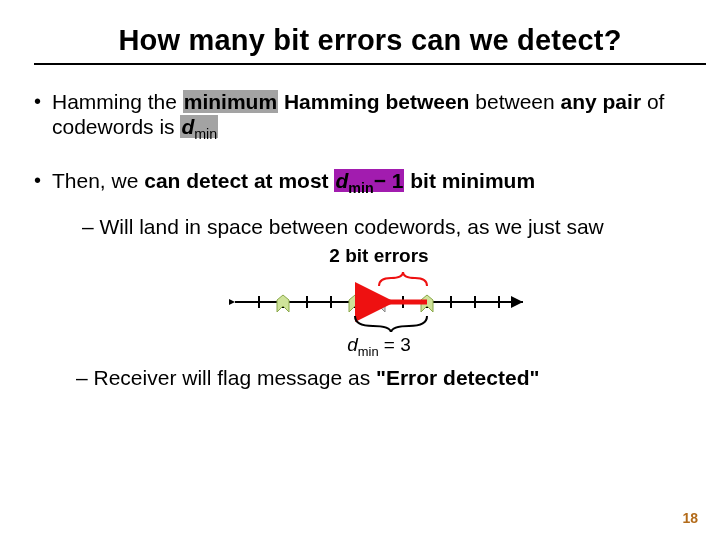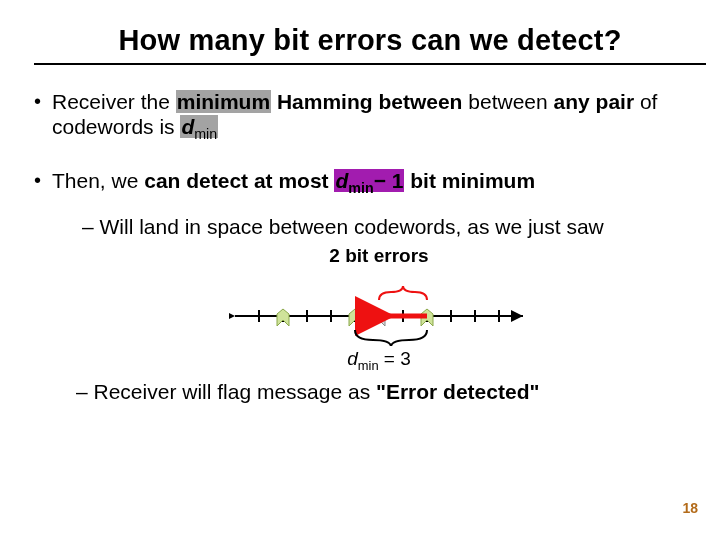--- a/index.html
+++ b/index.html
@@ -10,40 +10,40 @@
   .bullet{display:flex;margin-bottom:24px}
   .bullet .dot{width:18px;flex:0 0 18px;font-size:20px;line-height:1.25}
   .bullet .txt{flex:1}
   .sub{margin-left:30px;margin-top:17px}
   .sub2{margin-left:24px;margin-top:2px}
   .hl{background:#a3a3a3;padding:0 1px}
   .hl2{background:#a21caf;padding:0 1px}
   b{font-weight:800}
   sub{font-size:.68em}
   .fig{margin:6px 0 6px 0;text-align:center}
-  .fig-label-top{font-weight:700;font-size:19px;margin-bottom:14px}
+  .fig-label-top{font-weight:700;font-size:19px;margin-bottom:0}
   .fig svg{display:block;margin:0 auto}
   .fig-label-bot{font-weight:400;font-size:19px;margin-top:2px}
-  .pageno{position:absolute;bottom:24px;right:22px;color:#b36b1a;font-size:14px;font-weight:700}
+  .pageno{position:absolute;bottom:14px;right:22px;color:#b36b1a;font-size:14px;font-weight:700}
   .quote{font-weight:800}
 </style>
 </head>
 <body>
 
 <div class="slide">
 
   <h1 class="title">How many bit errors can we detect?</h1>
   <hr class="rule">
 
   <div class="body">
 
     <div class="bullet">
       <div class="dot">•</div>
       <div class="txt">
-        <span>Receiver the </span><b><span class="hl">minimum</span><span> Hamming between</span></b><span> between </span><b>any pair</b><span> of codewords is </span><span class="hl"><b><i>d</i></b><sub>min</sub></span>
+        <span>Hamming the </span><b><span class="hl">minimum</span><span> Hamming between</span></b><span> between </span><b>any pair</b><span> of codewords is </span><span class="hl"><b><i>d</i></b><sub>min</sub></span>
       </div>
     </div>
 
     <div class="bullet" style="margin-bottom:4px">
       <div class="dot">•</div>
       <div class="txt">
         <span>Then, we </span><b>can detect at most</b><span> </span><b><span class="hl2"><i>d</i><sub>min</sub><span>− 1</span></span><span> bit minimum</span></b>
 
         <div class="sub">
           – <span>Will land in space between codewords, as we just saw</span>

